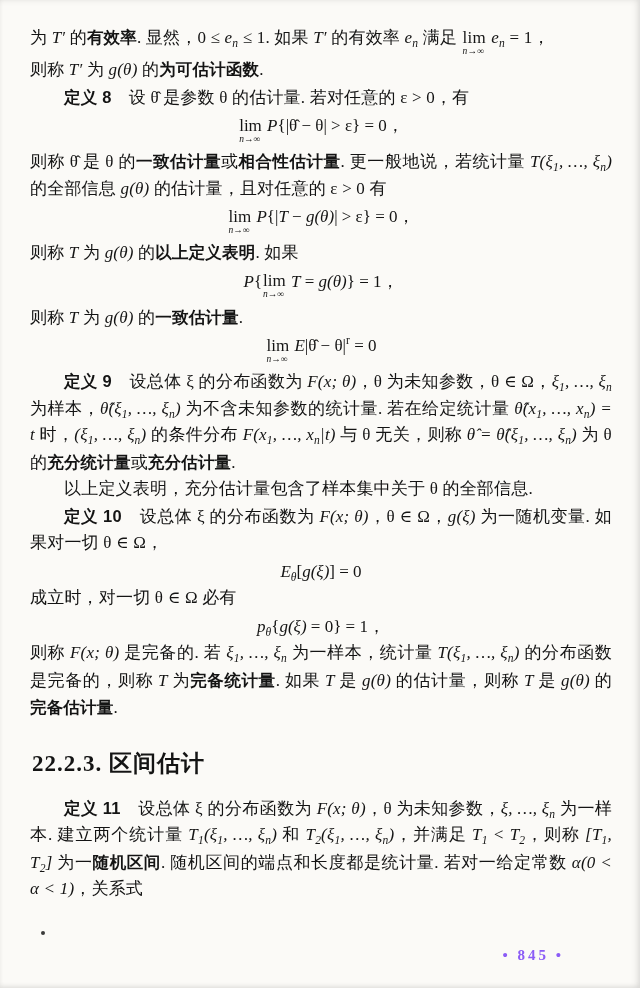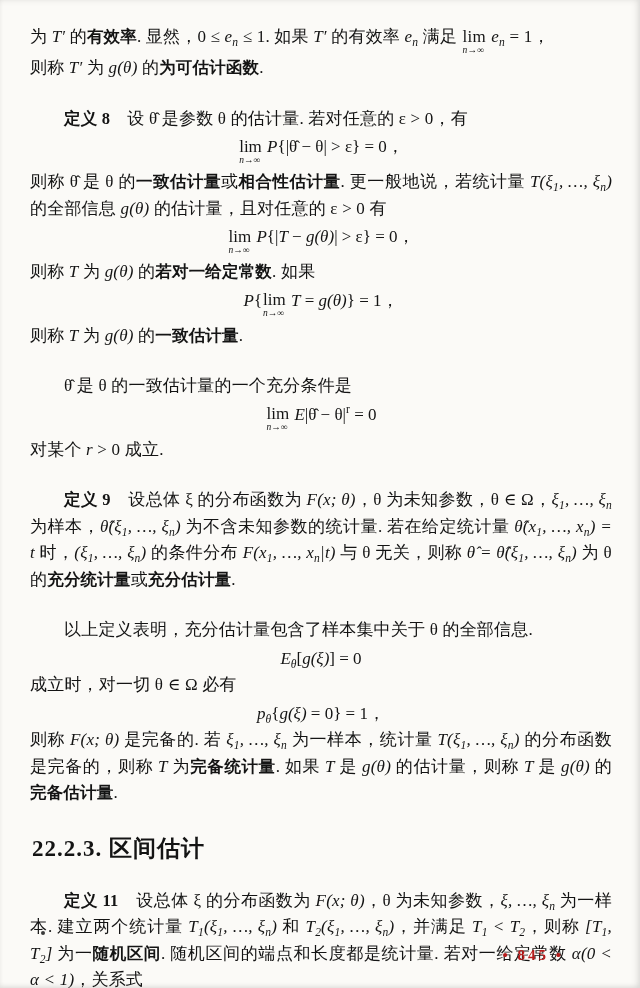--- a/index.html
+++ b/index.html
@@ -25,37 +25,37 @@
     right: 28px;
     top: 24px;
   }
   p.para {
     margin: 0;
     font-size: 17px;
     line-height: 26.5px;
     text-align: justify;
     letter-spacing: 0.2px;
   }
-  p.para.indent { text-indent: 2em; margin-top: 24px; }
+  p.para.indent { text-indent: 2em; }
   .formula {
     text-align: center;
     font-size: 17px;
     line-height: 1.15;
     margin: 5px 0 4px 0;
   }
   h2.section-heading {
     font-size: 23px;
     font-weight: 600;
-    margin: 26px 0 10px 2px;
+    margin: 26px 0 16px 2px;
     letter-spacing: 1px;
   }
   .run-n { font-style: normal; }
   .run-b {
     font-weight: 700;
-    font-family: Liberation Serif, serif;
+    font-family: Liberation Sans, sans-serif;
     font-size: 0.97em;
   }
   .run-i { font-style: italic; }
   sub, sup { font-size: 68%; line-height: 0; }
   .limop {
     display: inline-block;
     text-align: left;
     vertical-align: -0.62em;
     line-height: 1;
     margin: 0 1px;
@@ -68,21 +68,21 @@
     margin-top: 1px;
     font-style: italic;
   }
   .page-number {
     position: absolute;
     right: 76px;
     bottom: 24px;
     font-size: 15px;
     font-weight: 700;
     letter-spacing: 3px;
-    color: #b91c1c;
+    color: #8b5cf6;
   }
   .speck {
     position: absolute;
     left: 41px;
     top: 931px;
     width: 4px;
     height: 4px;
     border-radius: 50%;
     background: #3a3a3a;
   }
@@ -91,28 +91,27 @@
 <body>
 
 <div class="page">
   <div class="page-content">
       <p class="para"><span class="run-n">为 </span><span class="run-i">T′</span><span class="run-n"> 的</span><span class="run-b">有效率</span><span class="run-n">. 显然，0 ≤ </span><span class="run-i">e<sub>n</sub></span><span class="run-n"> ≤ 1. 如果 </span><span class="run-i">T′</span><span class="run-n"> 的有效率 </span><span class="run-i">e<sub>n</sub></span><span class="run-n"> 满足 </span><span class="limop"><span class="lim-word">lim</span><span class="lim-sub">n→∞</span></span><span class="run-i"> e<sub>n</sub></span><span class="run-n"> = 1，</span></p>
       <p class="para"><span class="run-n">则称 </span><span class="run-i">T′</span><span class="run-n"> 为 </span><span class="run-i">g(θ)</span><span class="run-n"> 的</span><span class="run-b">为可估计函数</span><span class="run-n">.</span></p>
       <p class="para indent"><span class="run-b">定义 8</span><span class="run-n">　设 θ̂ 是参数 θ 的估计量. 若对任意的 ε &gt; 0，有</span></p>
       <div class="formula"><span class="limop"><span class="lim-word">lim</span><span class="lim-sub">n→∞</span></span><span class="run-i"> P</span><span class="run-n">{|θ̂ − θ| &gt; ε} = 0，</span></div>
       <p class="para"><span class="run-n">则称 θ̂ 是 θ 的</span><span class="run-b">一致估计量</span><span class="run-n">或</span><span class="run-b">相合性估计量</span><span class="run-n">. 更一般地说，若统计量 </span><span class="run-i">T(ξ<sub>1</sub>, …, ξ<sub>n</sub>)</span><span class="run-n"> 的全部信息 </span><span class="run-i">g(θ)</span><span class="run-n"> 的估计量，且对任意的 ε &gt; 0 有</span></p>
       <div class="formula"><span class="limop"><span class="lim-word">lim</span><span class="lim-sub">n→∞</span></span><span class="run-i"> P</span><span class="run-n">{|</span><span class="run-i">T</span><span class="run-n"> − </span><span class="run-i">g(θ)</span><span class="run-n">| &gt; ε} = 0，</span></div>
-      <p class="para"><span class="run-n">则称 </span><span class="run-i">T</span><span class="run-n"> 为 </span><span class="run-i">g(θ)</span><span class="run-n"> 的</span><span class="run-b">若对一给定常数</span><span class="run-n">. 如果</span></p>
+      <p class="para"><span class="run-n">则称 </span><span class="run-i">T</span><span class="run-n"> 为 </span><span class="run-i">g(θ)</span><span class="run-n"> 的</span><span class="run-b">以上定义表明</span><span class="run-n">. 如果</span></p>
       <div class="formula"><span class="run-i">P</span><span class="run-n">{</span><span class="limop"><span class="lim-word">lim</span><span class="lim-sub">n→∞</span></span><span class="run-i"> T</span><span class="run-n"> = </span><span class="run-i">g(θ)</span><span class="run-n">} = 1，</span></div>
       <p class="para"><span class="run-n">则称 </span><span class="run-i">T</span><span class="run-n"> 为 </span><span class="run-i">g(θ)</span><span class="run-n"> 的</span><span class="run-b">一致估计量</span><span class="run-n">.</span></p>
-      <p class="para indent"><span class="run-n">θ̂ 是 θ 的一致估计量的一个充分条件是</span></p>
       <div class="formula"><span class="limop"><span class="lim-word">lim</span><span class="lim-sub">n→∞</span></span><span class="run-i"> E</span><span class="run-n">|θ̂ − θ|<sup>r</sup> = 0</span></div>
-      <p class="para"><span class="run-n">对某个 </span><span class="run-i">r</span><span class="run-n"> &gt; 0 成立.</span></p>
       <p class="para indent"><span class="run-b">定义 9</span><span class="run-n">　设总体 ξ 的分布函数为 </span><span class="run-i">F(x; θ)</span><span class="run-n">，θ 为未知参数，θ ∈ Ω，</span><span class="run-i">ξ<sub>1</sub>, …, ξ<sub>n</sub></span><span class="run-n"> 为样本，</span><span class="run-i">θ̂(ξ<sub>1</sub>, …, ξ<sub>n</sub>)</span><span class="run-n"> 为不含未知参数的统计量. 若在给定统计量 </span><span class="run-i">θ̂(x<sub>1</sub>, …, x<sub>n</sub>) = t</span><span class="run-n"> 时，</span><span class="run-i">(ξ<sub>1</sub>, …, ξ<sub>n</sub>)</span><span class="run-n"> 的条件分布 </span><span class="run-i">F(x<sub>1</sub>, …, x<sub>n</sub>|t)</span><span class="run-n"> 与 θ 无关，则称 </span><span class="run-i">θ̂ = θ̂(ξ<sub>1</sub>, …, ξ<sub>n</sub>)</span><span class="run-n"> 为 θ 的</span><span class="run-b">充分统计量</span><span class="run-n">或</span><span class="run-b">充分估计量</span><span class="run-n">.</span></p>
       <p class="para indent"><span class="run-n">以上定义表明，充分估计量包含了样本集中关于 θ 的全部信息.</span></p>
+      <p class="para indent"><span class="run-b">定义 10</span><span class="run-n">　设总体 ξ 的分布函数为 </span><span class="run-i">F(x; θ)</span><span class="run-n">，θ ∈ Ω，</span><span class="run-i">g(ξ)</span><span class="run-n"> 为一随机变量. 如果对一切 θ ∈ Ω，</span></p>
       <div class="formula"><span class="run-i">E<sub>θ</sub></span><span class="run-n">[</span><span class="run-i">g(ξ)</span><span class="run-n">] = 0</span></div>
       <p class="para"><span class="run-n">成立时，对一切 θ ∈ Ω 必有</span></p>
       <div class="formula"><span class="run-i">p<sub>θ</sub></span><span class="run-n">{</span><span class="run-i">g(ξ)</span><span class="run-n"> = 0} = 1，</span></div>
       <p class="para"><span class="run-n">则称 </span><span class="run-i">F(x; θ)</span><span class="run-n"> 是完备的. 若 </span><span class="run-i">ξ<sub>1</sub>, …, ξ<sub>n</sub></span><span class="run-n"> 为一样本，统计量 </span><span class="run-i">T(ξ<sub>1</sub>, …, ξ<sub>n</sub>)</span><span class="run-n"> 的分布函数是完备的，则称 </span><span class="run-i">T</span><span class="run-n"> 为</span><span class="run-b">完备统计量</span><span class="run-n">. 如果 </span><span class="run-i">T</span><span class="run-n"> 是 </span><span class="run-i">g(θ)</span><span class="run-n"> 的估计量，则称 </span><span class="run-i">T</span><span class="run-n"> 是 </span><span class="run-i">g(θ)</span><span class="run-n"> 的</span><span class="run-b">完备估计量</span><span class="run-n">.</span></p>
       <h2 class="section-heading"><span class="run-n">22.2.3. 区间估计</span></h2>
       <p class="para indent"><span class="run-b">定义 11</span><span class="run-n">　设总体 ξ 的分布函数为 </span><span class="run-i">F(x; θ)</span><span class="run-n">，θ 为未知参数，</span><span class="run-i">ξ, …, ξ<sub>n</sub></span><span class="run-n"> 为一样本. 建立两个统计量 </span><span class="run-i">T<sub>1</sub>(ξ<sub>1</sub>, …, ξ<sub>n</sub>)</span><span class="run-n"> 和 </span><span class="run-i">T<sub>2</sub>(ξ<sub>1</sub>, …, ξ<sub>n</sub>)</span><span class="run-n">，并满足 </span><span class="run-i">T<sub>1</sub> &lt; T<sub>2</sub></span><span class="run-n">，则称 </span><span class="run-i">[T<sub>1</sub>, T<sub>2</sub>]</span><span class="run-n"> 为一</span><span class="run-b">随机区间</span><span class="run-n">. 随机区间的端点和长度都是统计量. 若对一给定常数 </span><span class="run-i">α(0 &lt; α &lt; 1)</span><span class="run-n">，关系式</span></p>
     </div>
   <div class="speck"></div>
   <div class="page-number">• 845 •</div>
 </div>

